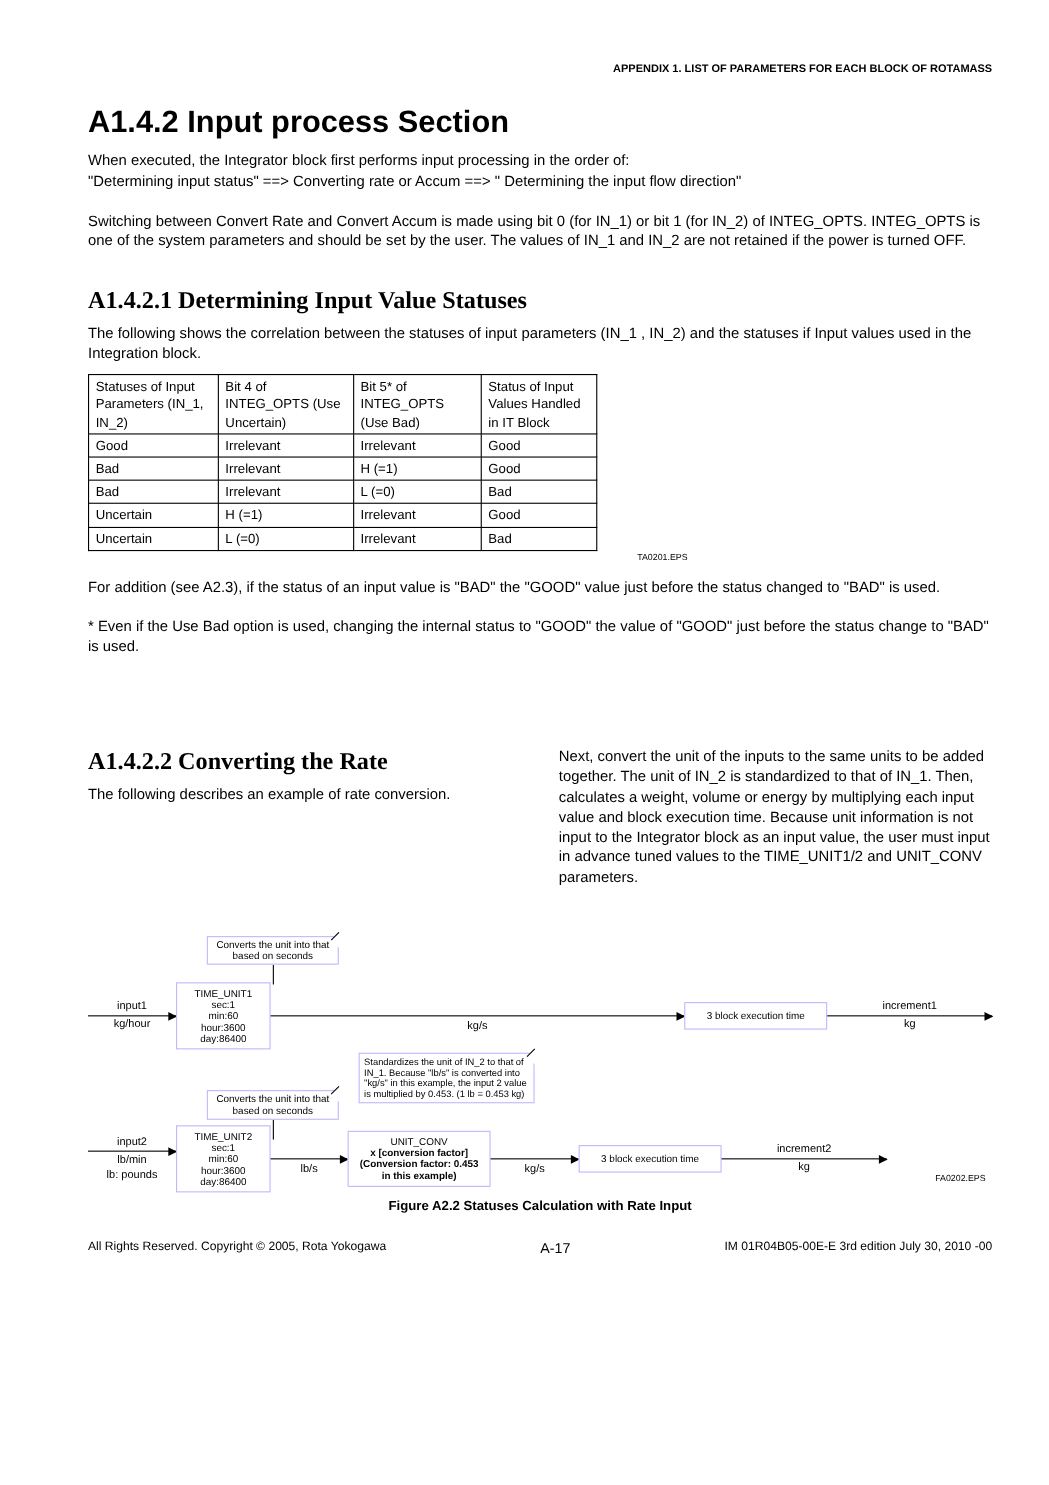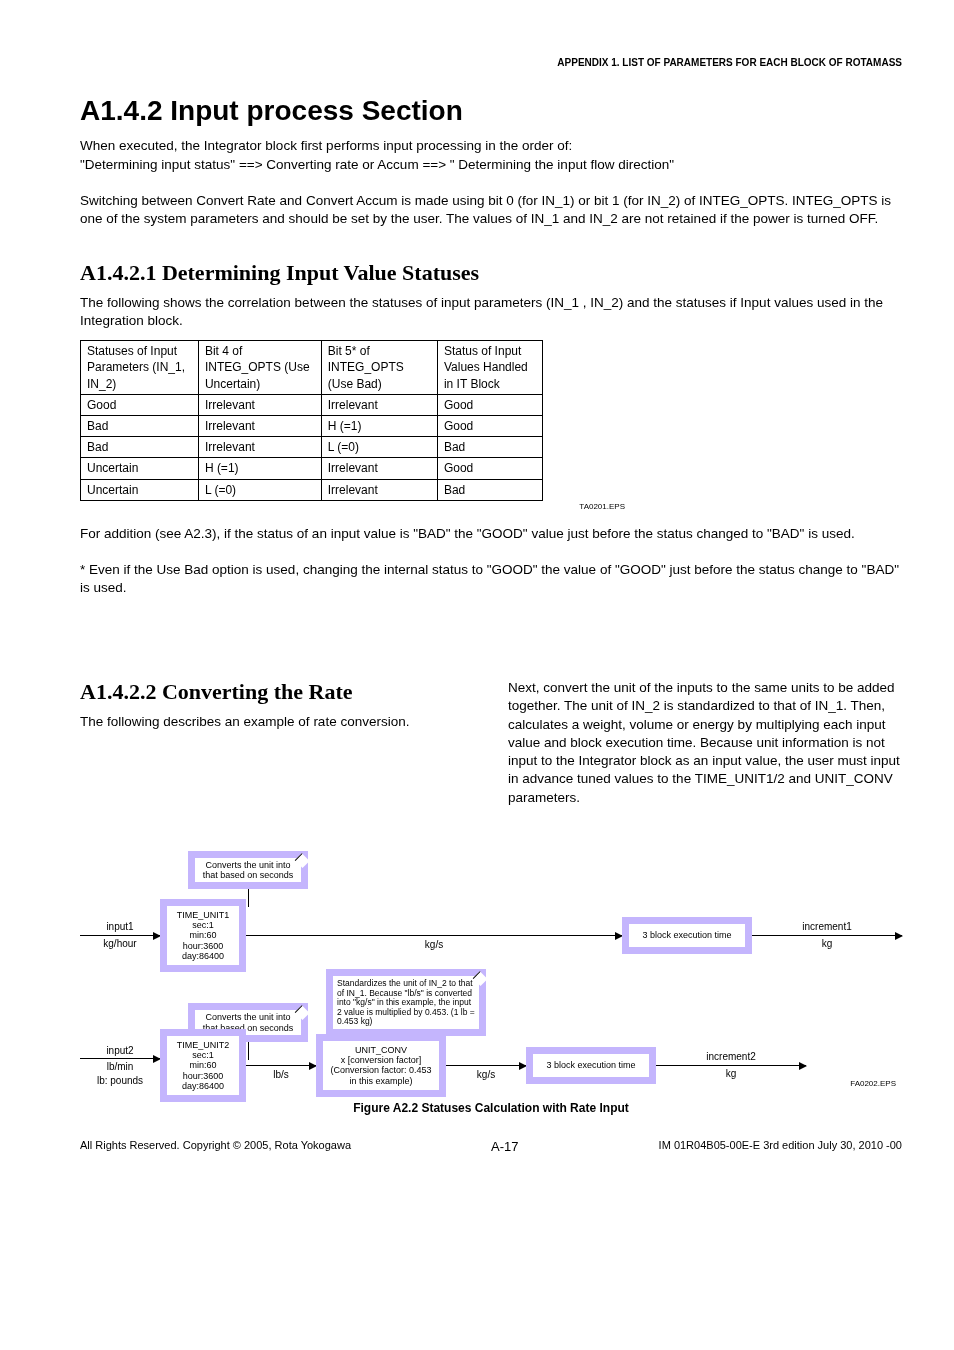--- a/index.html
+++ b/index.html
@@ -61,21 +61,21 @@
     display: flex;
     gap: 34px;
     align-items: flex-start;
   }
   .two-col .col { flex: 1; }
   .fig-region {
     margin-top: 26px;
     font-size: 10px;
   }
   .fig-box {
-    border: 7px solid #c4b5fd;
+    border: 1px solid #c4b5fd;
     padding: 2px 4px;
     font-size: 9px;
     line-height: 1.15;
     text-align: center;
     background: #fff;
     position: relative;
   }
   .fig-row {
     display: flex;
     align-items: center;
@@ -245,21 +245,21 @@
 min:60
 hour:3600
 day:86400</div>
       </div>
       <div style="width:70px; position:relative;">
         <div class="arrow-line arrow-head" style="width:100%;"></div>
         <div class="lbl-below" style="position:absolute; top:2px; left:0;right:0;">lb/s</div>
       </div>
       <div class="fig-box tall-box" style="width:130px;">
         <div>UNIT_CONV</div>
-        <div style="white-space:pre-line;">x [conversion factor]
+        <div style="white-space:pre-line;font-weight:bold;">x [conversion factor]
 (Conversion factor: 0.453 in this example)</div>
       </div>
       <div style="width:80px; position:relative;">
         <div class="arrow-line arrow-head" style="width:100%;"></div>
         <div class="lbl-below" style="position:absolute; top:2px; left:0;right:0;">kg/s</div>
       </div>
       <div class="fig-box" style="width:130px; padding:6px 4px;">3 block execution time</div>
       <div style="width:150px; position:relative;">
         <div class="lbl-above">increment2</div>
         <div class="arrow-line arrow-head" style="width:100%;"></div>

